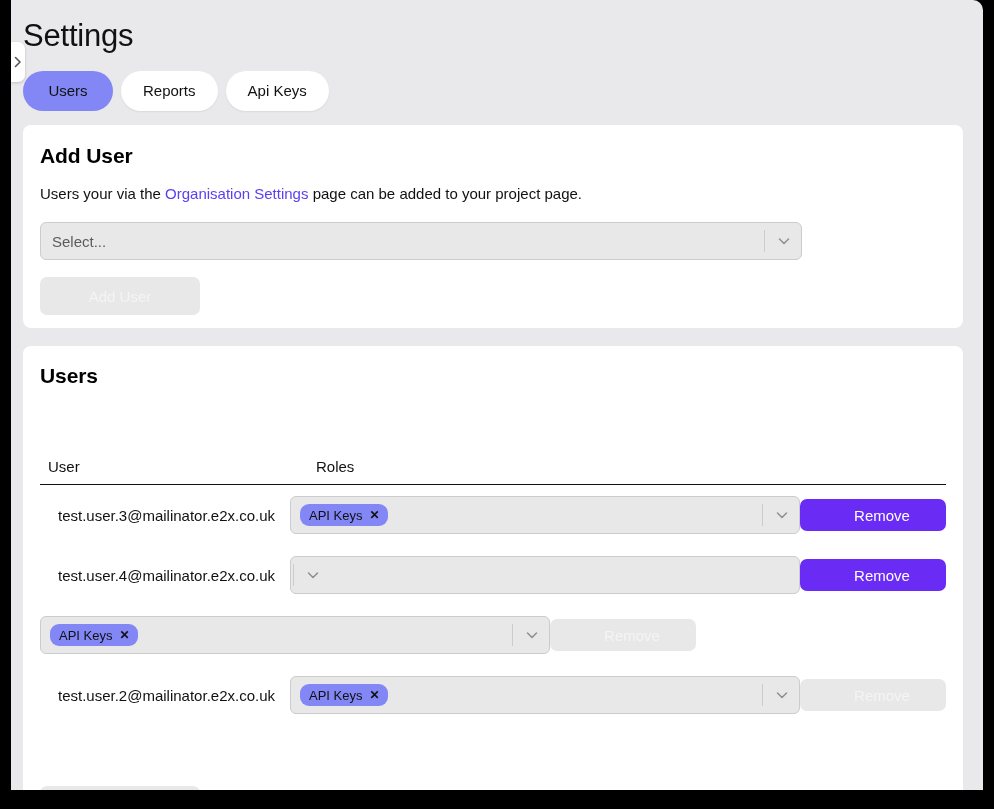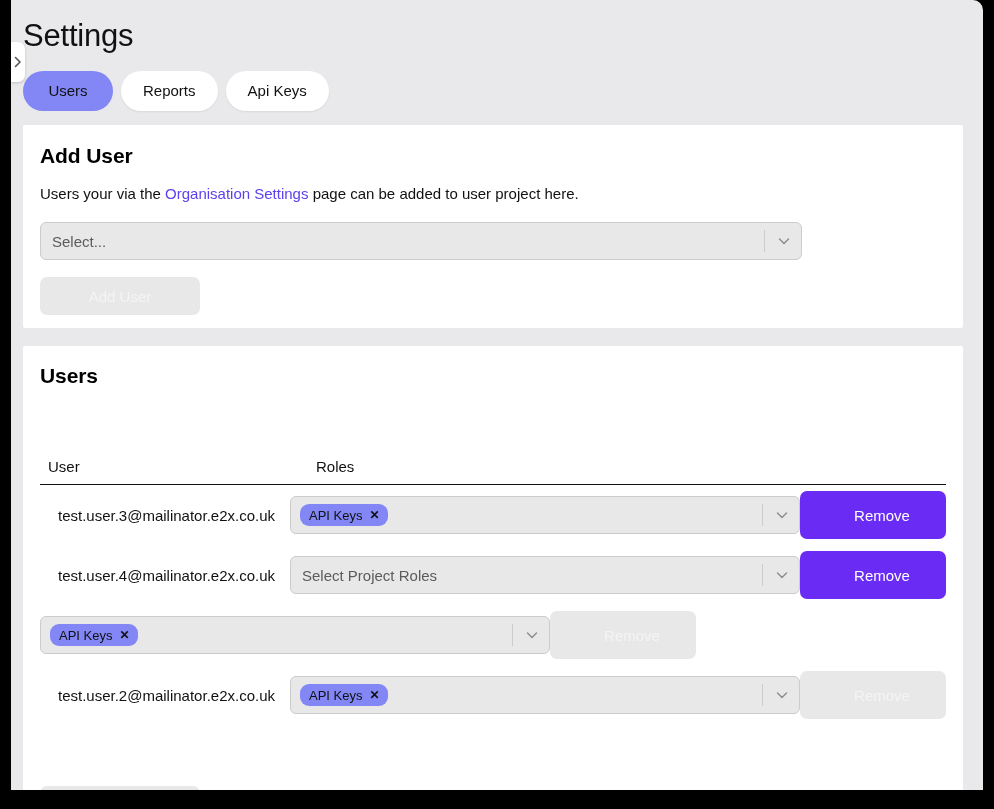--- a/index.html
+++ b/index.html
@@ -86,21 +86,21 @@
     color: #111111;
     box-shadow: none;
   }
 
   
   .card {
     position: absolute;
     left: 12px;
     width: 940px;
     background: #ffffff;
-    border-radius: 2px;
+    border-radius: 8px;
     box-sizing: border-box;
   }
   #card-add-user { top: 125px; height: 203px; }
   #card-users    { top: 346px; height: 452px; }
 
   .card-title {
     margin: 0;
     padding: 0;
     font-size: 21px;
     font-weight: bold;
@@ -236,21 +236,21 @@
     box-sizing: border-box;
     padding-right: 16px;
   }
   .cell-roles .select {
     width: 510px;
     height: 38px;
   }
   .cell-action { flex: 1 1 auto; }
   .btn-remove {
     width: 146px;
-    height: 48px;
+    height: 32px;
     padding-left: 24px;
   }
 
   
   .tag {
     display: inline-flex;
     align-items: center;
     gap: 7px;
     background: #8287f5;
     color: #111111;
@@ -296,21 +296,21 @@
   <div class="tabs">
     <button class="tab active">Users</button>
     <button class="tab">Reports</button>
     <button class="tab">Api Keys</button>
   </div>
 
   <div class="card" id="card-add-user">
     <h2 class="card-title">Add User</h2>
 
     <div class="card-desc">
-      <span>Users your via the </span><a class="link-inline">Organisation Settings</a><span> page can be added to user project here.</span>
+      <span>Users your via the </span><a class="link-inline">Organisation Settings</a><span> page can be added to your project page.</span>
     </div>
 
     <div class="select" id="add-user-select">
       <div class="value">Select...</div>
       <div class="indicators">
         <div class="sep"></div>
         <div class="arrow">
           <svg width="16" height="16" viewBox="0 0 16 16" fill="none">
             <path d="M3.5 6L8 10.5L12.5 6" stroke="#8f8f8f" stroke-width="1.5" stroke-linecap="round" stroke-linejoin="round"></path>
           </svg>
@@ -353,21 +353,20 @@
         </div>
         <div class="cell-action">
           <button class="btn btn-primary btn-remove">Remove</button>
         </div>
       </div>
 
       <div class="row">
         <div class="cell-user">test.user.4@mailinator.e2x.co.uk</div>
         <div class="cell-roles">
           <div class="select">
-            <div class="value">Select Project Roles</div>
             <div class="indicators">
               <div class="sep"></div>
               <div class="arrow">
                 <svg width="16" height="16" viewBox="0 0 16 16" fill="none">
                   <path d="M3.5 6L8 10.5L12.5 6" stroke="#8f8f8f" stroke-width="1.5" stroke-linecap="round" stroke-linejoin="round"></path>
                 </svg>
               </div>
             </div>
           </div>
         </div>

